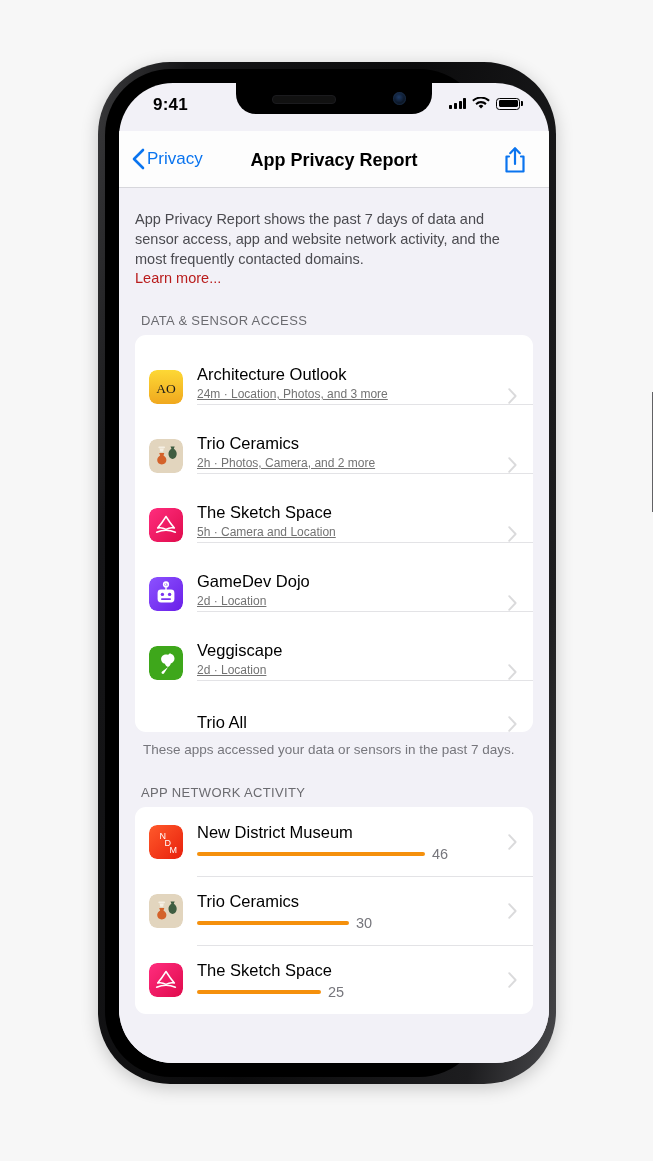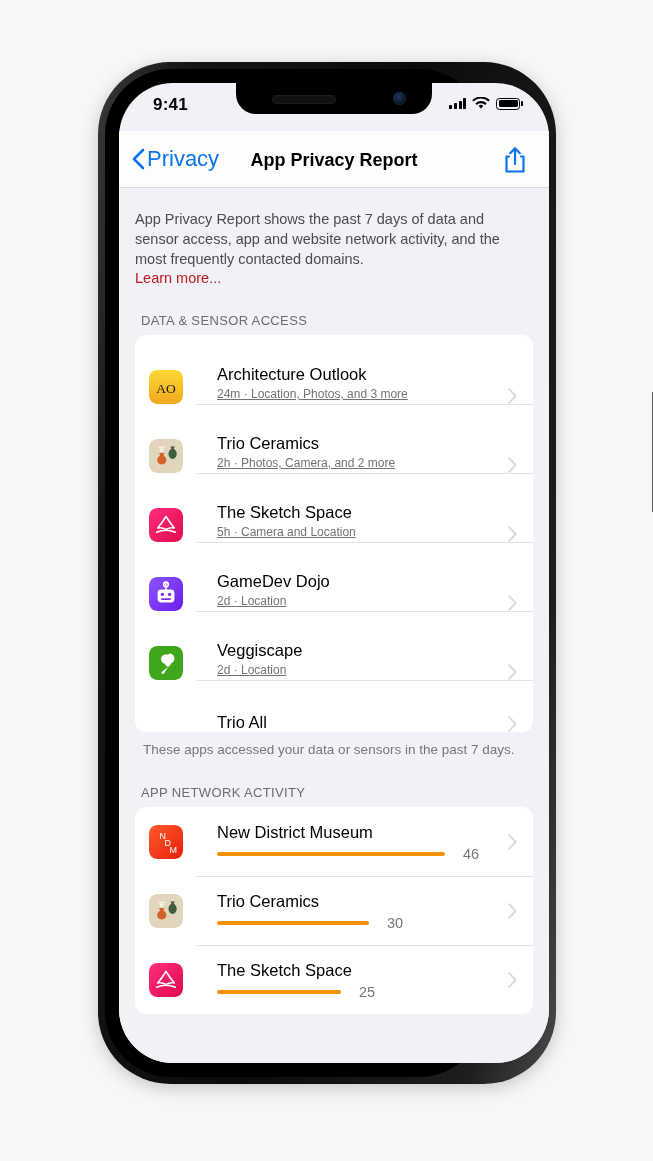--- a/index.html
+++ b/index.html
@@ -99,21 +99,21 @@
     background:#fdfdfd;
     border-bottom: .5px solid #d7d7dc;
     z-index: 20;
   }
   #back-btn {
     position:absolute; left:12px; top:0; height:56px;
     display:flex; align-items:center; gap:2px;
     color:#0a74ef; cursor:pointer;
   }
   #back-chevron { width:14px; height:22px; flex:none; }
-  #back-label { font-size:22px; }
+  #back-label { font-size:17px; }
   #nav-title {
     position:absolute; left:0; right:0; top:1px; height:56px;
     display:flex; align-items:center; justify-content:center;
     font-size:18px; font-weight:bold; color:#000;
   }
   #share-btn {
     position:absolute; right:20px; top:14px;
     width:28px; height:30px; cursor:pointer;
   }
 
@@ -148,39 +148,39 @@
   }
   .row + .row::before {
     content:""; position:absolute; left:62px; right:0; top:0;
     height:.7px; background:#e3e3e6;
   }
   .icon-wrap { width:34px; height:34px; flex:none; margin-right:14px; }
   .appicon {
     width:34px; height:34px; border-radius:8px;
     display:block; overflow:hidden;
   }
-  .row-text { flex:1; min-width:0;margin-left:20px; }
+  .row-text { flex:1; min-width:0; }
   .row-title {
     font-size:16.5px; color:#000; line-height:20px;
     white-space:nowrap; overflow:hidden;
   }
   .row-sub {
     font-size:12px; color:#737373; line-height:19px; margin-top:1px;
     white-space:nowrap; overflow:hidden;text-decoration:underline;
   }
   .chev { width:9px; height:16px; flex:none; margin-left:8px; opacity:.32; }
   .row-plain .row-title { font-size:16.5px; }
   .footnote {
     padding: 9px 24px 0 24px;
     font-size:13.5px; line-height:18px; color:#76767c;
   }
   
   .row-net { height:69px; align-items:center; }
   .net-bar-line {
-    display:flex; align-items:center; gap:18px; margin-top:5px;
+    display:flex; align-items:center; gap:7px; margin-top:5px;
   }
   .net-bar-track { height:4.5px; flex:none; }
   .net-bar-fill {
     height:4.5px; border-radius:3px; display:block;
   }
   .net-val { font-size:14.5px; color:#76767c; line-height:14px; }
 </style>
 </head>
 <body>
 

